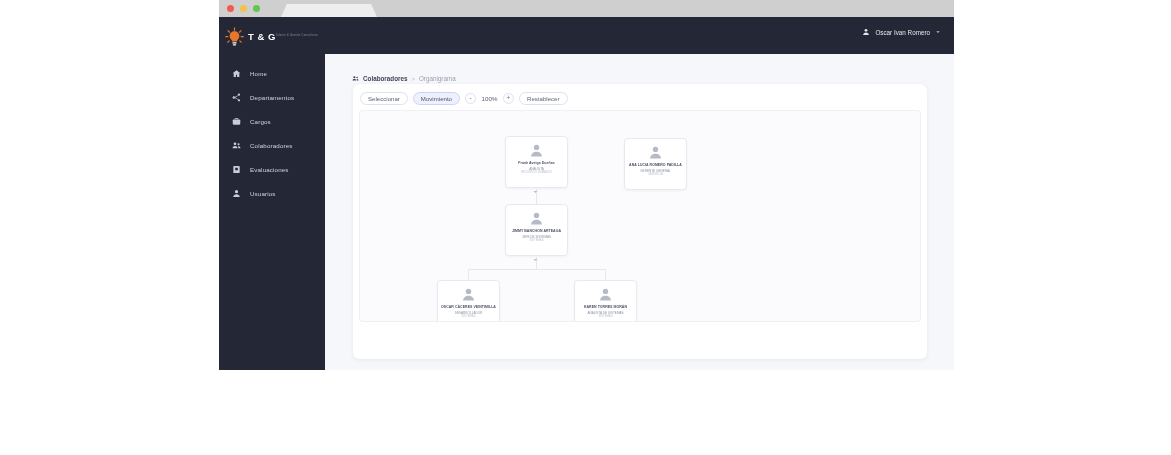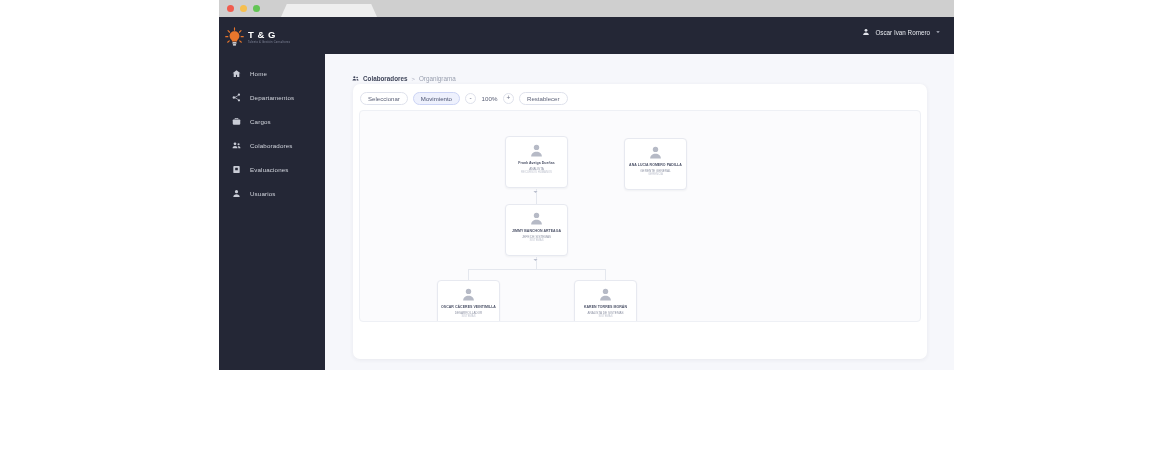--- a/index.html
+++ b/index.html
@@ -52,21 +52,21 @@
     position: absolute; left: 0; top: 0;
     width: 106px; height: 353px;
     background: #242736;
   }
   #brand {
     position: absolute; left: 5px; top: 5px;
     width: 96px; height: 30px;
     display: flex; align-items: center; gap: 3px;
   }
   #brand-mark { width: 21px; height: 21px; flex: 0 0 auto; }
-  #brand-text { display: flex; flex-direction: column; line-height: 1; }
+  #brand-text { display: flex; line-height: 1; text-align: right; }
   #brand-title {
     font-size: 9.5px; font-weight: 700; color: #ffffff;
     letter-spacing: .5px;
   }
   #brand-tagline {
     font-size: 2.6px; color: #8a8fa3; letter-spacing: .25px;
     margin-top: 2.5px; white-space: nowrap;
   }
 
   #sidebar-nav { position: absolute; left: 0; top: 44px; width: 106px; }

